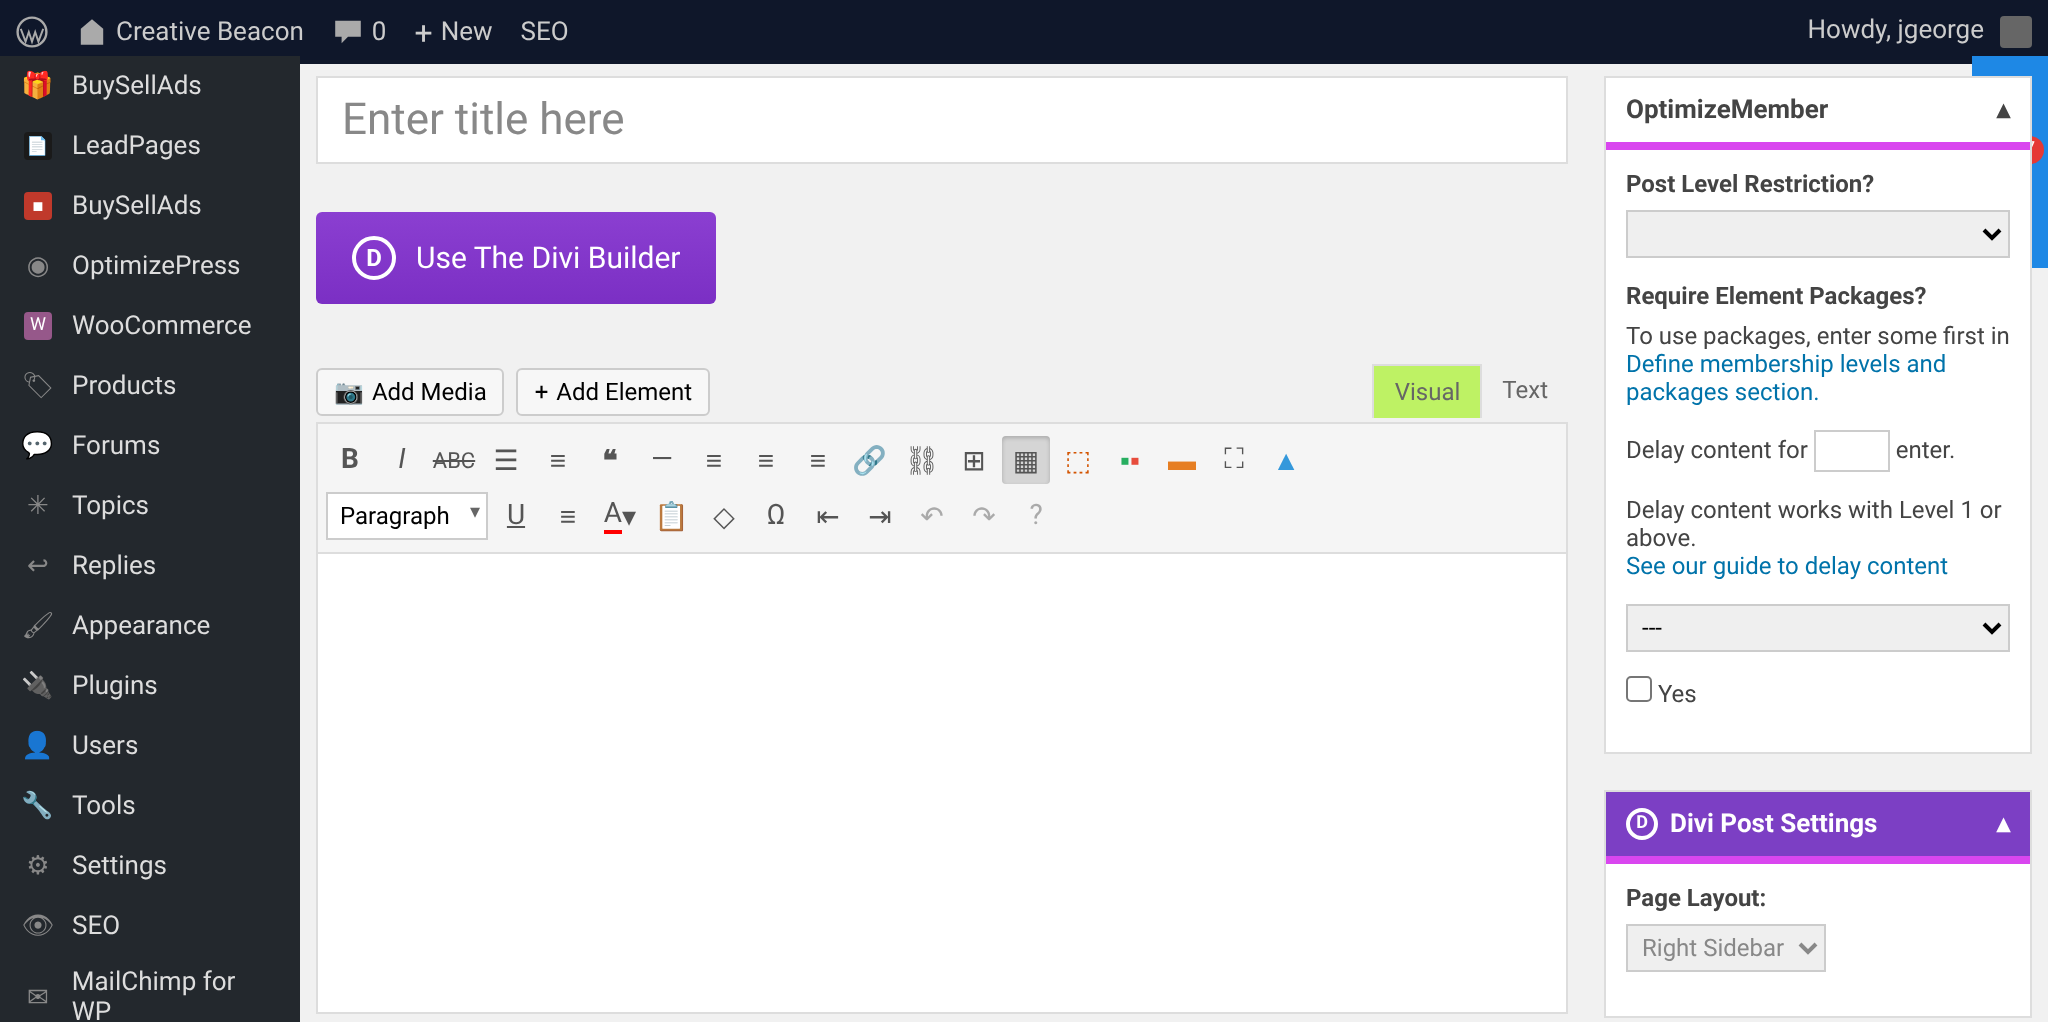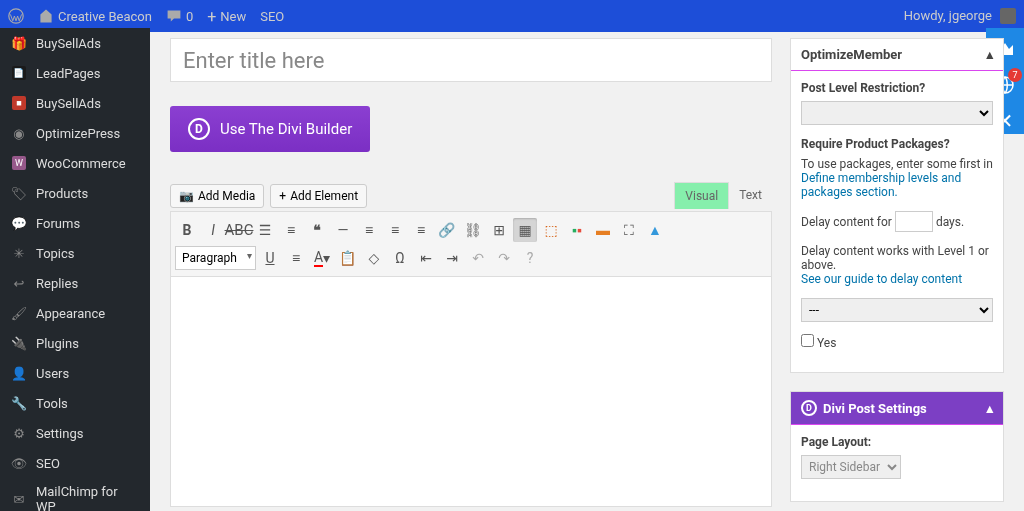--- a/index.html
+++ b/index.html
@@ -1,56 +1,56 @@
 <!DOCTYPE html>
 <html><head>
 <meta charset="utf-8">
 <style>
 *{margin:0;padding:0;box-sizing:border-box;font-family:-apple-system,BlinkMacSystemFont,"Segoe UI",Roboto,sans-serif}
 body{background:#f1f1f1;font-size:13px;color:#444;width:1024px;height:511px;overflow:hidden}
-#adminbar{height:28px;background:#1d4ed8;color:#eee;display:flex;align-items:center;padding:16px 8px;font-size:13px}
+#adminbar{height:28px;background:#0f172a;color:#eee;display:flex;align-items:center;padding:16px 8px;font-size:13px}
 #adminbar .left{display:flex;align-items:center;gap:14px;flex:1}
 #adminbar .item{display:flex;align-items:center;gap:4px;cursor:pointer;color:#ccc}
 #adminbar .right{display:flex;align-items:flex-start;gap:8px;color:#ccc}
 #adminbar svg{width:16px;height:16px;fill:#aaa}
 .avatar{width:16px;height:16px;background:#666;border-radius:2px}
 
 #sidebar{position:absolute;left:0;top:28px;width:150px;bottom:0;background:#23282d;color:#eee;overflow:hidden}
 #sidebar .mi{display:flex;align-items:center;padding:6px 10px;gap:8px;cursor:pointer;font-size:13px;color:#ddd}
 #sidebar .mi .ic{width:18px;height:18px;display:flex;align-items:center;justify-content:center;color:#888}
 #sidebar .sq{width:14px;height:14px;border-radius:2px}
 
-#main{position:absolute;left:150px;top:28px;right:0;bottom:0;padding:10px 20px;overflow:hidden}
+#main{position:absolute;left:150px;top:28px;right:0;bottom:0;padding:10px 8px;overflow:hidden}
 #content{display:flex;gap:18px;height:100%}
 #editor{flex:1;min-width:0}
 #side{width:214px}
 
 .titlebox{width:100%;height:44px;background:#fff;border:1px solid #ddd;padding:0 12px;font-size:22px;color:#888}
 .titlebox::placeholder{color:#888}
 
 .divibtn{margin-top:24px;background:#8e2de2;background:linear-gradient(#8b3fd1,#7b2fc4);color:#fff;border:none;border-radius:3px;padding:12px 18px;font-size:15px;display:inline-flex;align-items:center;gap:10px;cursor:pointer}
 .divibtn .dlogo{width:22px;height:22px;border:2px solid #fff;border-radius:50%;display:flex;align-items:center;justify-content:center;font-weight:bold;font-size:12px}
 
 .mediarow{margin-top:30px;display:flex;align-items:center;gap:6px}
 .tbbtn{background:#f7f7f7;border:1px solid #ccc;border-radius:3px;padding:4px 8px;font-size:12px;display:inline-flex;align-items:center;gap:4px;cursor:pointer}
 .tabs{margin-left:auto;display:flex}
 .tab{padding:6px 10px;font-size:12px;cursor:pointer;color:#666}
-.tab.active{background:#86efac;border:1px solid #ddd;border-bottom:none}
+.tab.active{background:#bef264;border:1px solid #ddd;border-bottom:none}
 
 .toolbar{background:#f5f5f5;border:1px solid #ddd;padding:4px;margin-top:2px}
 .trow{display:flex;align-items:center;gap:2px;flex-wrap:wrap;padding:2px 0}
 .tbtn{width:24px;height:24px;display:flex;align-items:center;justify-content:center;cursor:pointer;color:#555;font-size:14px;border-radius:2px}
 .tbtn.on{background:#d5d5d5;box-shadow:inset 0 1px 2px rgba(0,0,0,.2)}
 .tsel{height:24px;border:1px solid #ccc;font-size:12px;padding:0 18px 0 6px;background:#fff;appearance:none;position:relative}
 .tsel-wrap{position:relative;display:inline-block}
 .tsel-wrap::after{content:"▾";position:absolute;right:4px;top:4px;font-size:10px;color:#666;pointer-events:none}
 .editarea{background:#fff;border:1px solid #ddd;border-top:none;height:230px}
 
 .metabox{background:#fff;border:1px solid #ddd;margin-bottom:18px}
-.metabox .hd{padding:8px 10px;font-size:13px;font-weight:bold;border-bottom:1px solid #d946ef;display:flex;align-items:center;justify-content:space-between;cursor:pointer}
+.metabox .hd{padding:8px 10px;font-size:13px;font-weight:bold;border-bottom:4px solid #d946ef;display:flex;align-items:center;justify-content:space-between;cursor:pointer}
 .metabox .hd.purple{background:#7c3fc4;color:#fff}
 .metabox .bd{padding:10px;font-size:12px;color:#444}
 .metabox .bd .lbl{font-weight:bold;margin-bottom:6px;display:block;font-size:12px}
 .metabox select,.metabox input[type=text]{width:100%;border:1px solid #ccc;padding:3px;font-size:12px}
 .metabox .bd>div{margin-bottom:12px}
 a.lnk{color:#0073aa;}
 .daysinput{width:38px;border:1px solid #ccc;padding:2px}
 
 .crown{position:absolute;right:0;top:28px;width:38px;background:#1e88e5;display:flex;flex-direction:column;align-items:center;padding-top:8px;gap:10px}
 .crown .ci{width:26px;height:26px;display:flex;align-items:center;justify-content:center;color:#fff;cursor:pointer;position:relative}
@@ -210,21 +210,21 @@
 
       <div class="toolbar">
         <div class="trow">
           <div class="tbtn">
               <b>B</b>
             </div>
           <div class="tbtn">
               <i>I</i>
             </div>
           <div class="tbtn">
-              <span style="text-decoration:line-through;font-size:15px">ABC</span>
+              <span style="text-decoration:line-through;font-size:11px">ABC</span>
             </div>
           <div class="tbtn">☰</div>
           <div class="tbtn">≡</div>
           <div class="tbtn">
               <b>❝</b>
             </div>
           <div class="tbtn">—</div>
           <div class="tbtn">≡</div>
           <div class="tbtn">≡</div>
           <div class="tbtn">≡</div>
@@ -266,27 +266,27 @@
         <div class="hd">
             <span>OptimizeMember</span>
             <span>▴</span>
           </div>
         <div class="bd">
           <div>
             <span class="lbl">Post Level Restriction?</span>
             <select><option></option></select>
           </div>
           <div>
-            <span class="lbl">Require Product Packages?</span>
+            <span class="lbl">Require Element Packages?</span>
             <span>To use packages, enter some first in </span><a class="lnk">Define membership levels and packages section.</a>
           </div>
           <div>
             <span>Delay content for</span>
             <input class="daysinput" style="">
-            <span>days.</span>
+            <span>enter.</span>
           </div>
           <div>
             <span>Delay content works with Level 1 or above.</span><br>
             <a class="lnk">See our guide to delay content</a>
           </div>
           <div>
             <select><option>---</option></select>
           </div>
           <div>
             <label><input type="checkbox" style=""> <span>Yes</span></label>

